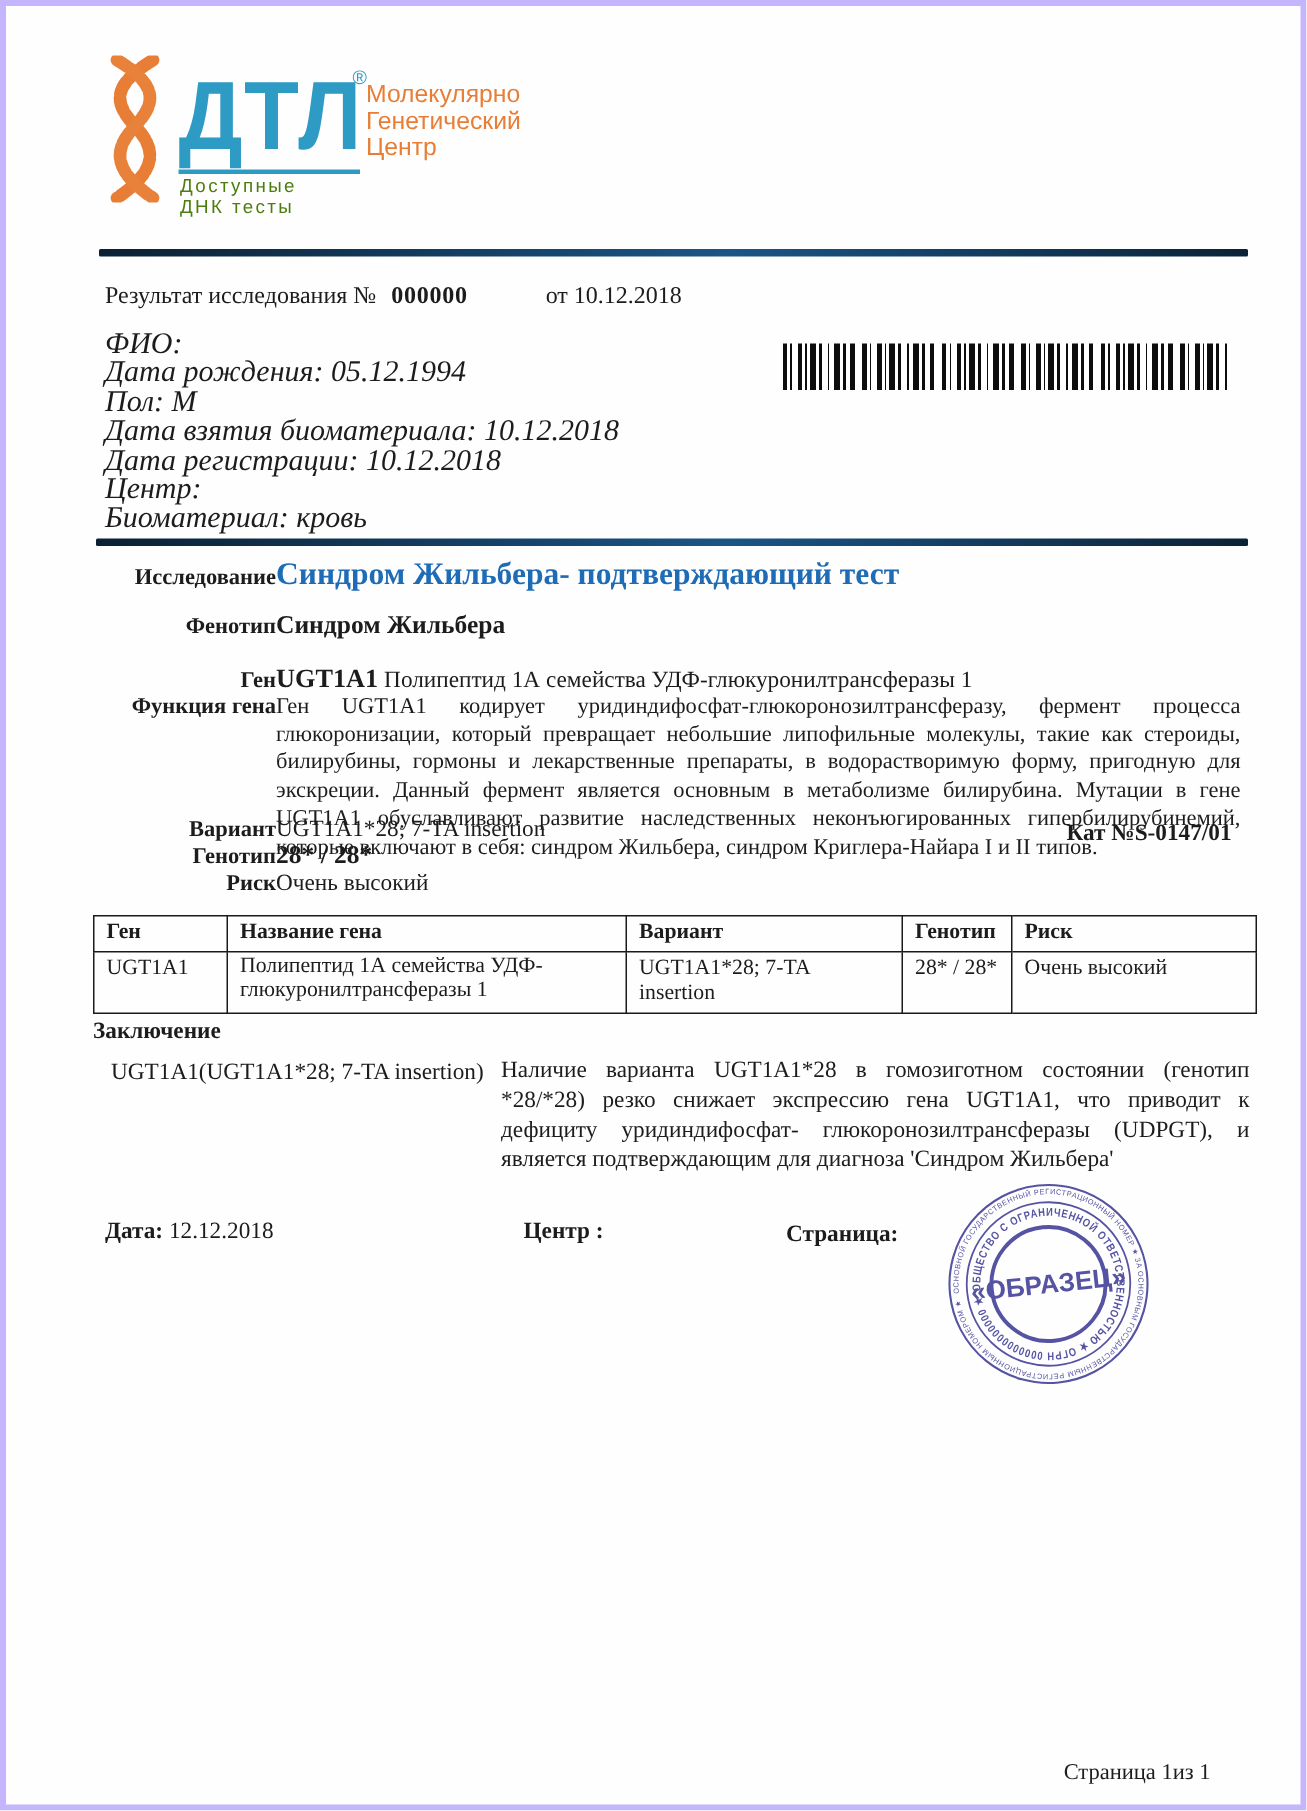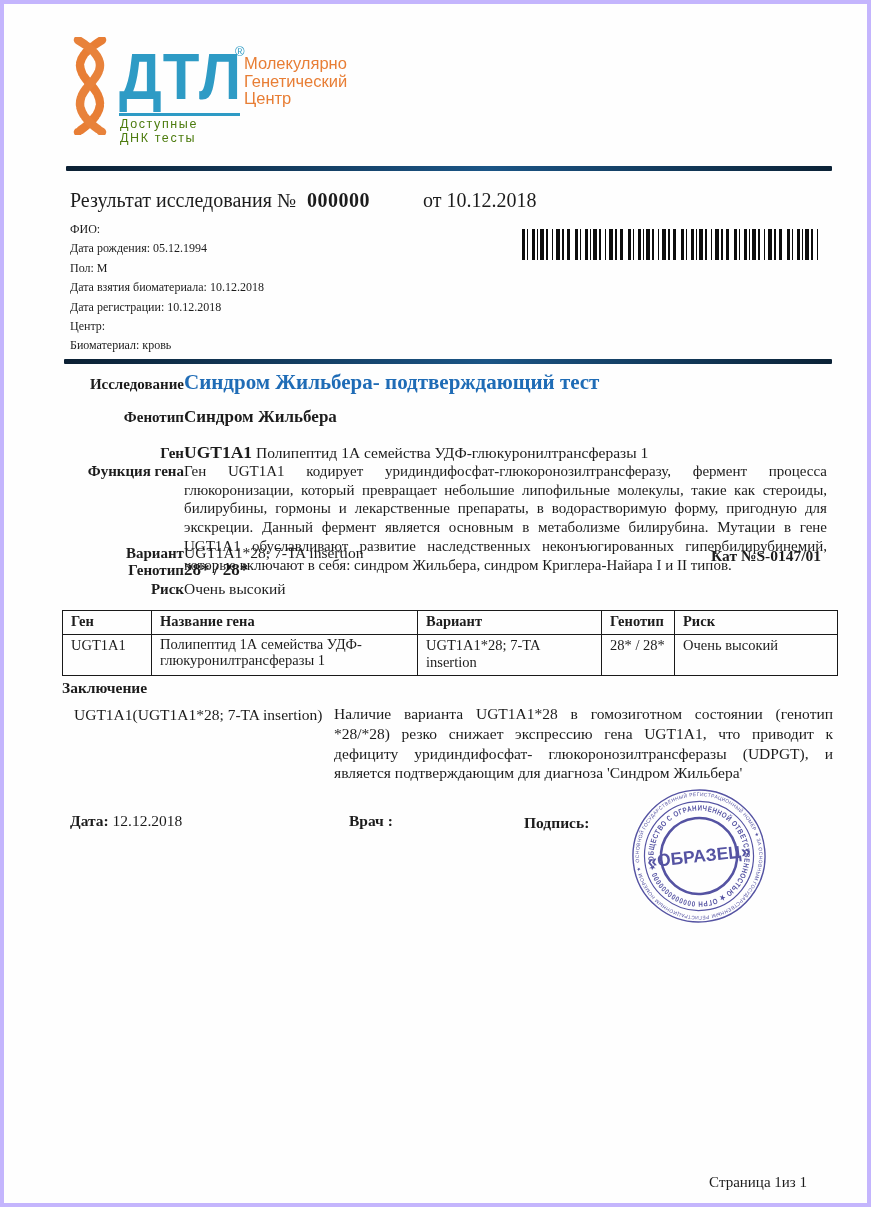--- a/index.html
+++ b/index.html
@@ -16,25 +16,25 @@
   .logo-reg  { font-family:"Liberation Sans",sans-serif; font-size:13px; color:#2E9BC5; }
   .logo-tagline { font-family:"Liberation Sans",sans-serif; font-size:16.5px; line-height:17.5px;
                   color:#E87E35; }
   .logo-underline { width:121px; height:2.5px; background:#2E9BC5; }
   .logo-subtitle { font-family:"Liberation Sans",sans-serif; font-size:12.5px; letter-spacing:1.6px; color:#4d7c0f; }
 
   
   .navybar { height:5px; background:linear-gradient(90deg,#0b2033,#1b5586 55%,#0b2236); border-radius:1px; }
 
   
-  .doc-title { font-size:20px; }
+  .doc-title { font-size:16px; }
   .doc-title b { letter-spacing:0.5px; }
 
   
-  .pblock { font-size:12px; line-height:19.4px; }
+  .pblock { font-size:20px; line-height:19.4px;font-style:italic; }
 
   
   .barcode { width:298px; height:31px; background-color:#fff;
     background-image:repeating-linear-gradient(90deg,
       #0d0d0d 0 3px, #fff 3px 5px, #0d0d0d 5px 6px, #fff 6px 10px,
       #0d0d0d 10px 13px, #fff 13px 15px, #0d0d0d 15px 16px, #fff 16px 18px,
       #0d0d0d 18px 22px, #fff 22px 24px, #0d0d0d 24px 26px, #fff 26px 30px,
       #0d0d0d 30px 31px, #fff 31px 34px, #0d0d0d 34px 38px, #fff 38px 40px,
       #0d0d0d 40px 42px, #fff 42px 45px, #0d0d0d 45px 48px, #fff 48px 53px); }
 
@@ -182,24 +182,24 @@
 
   <div class="abs concl-head" style="left:58px; top:675px;">Заключение</div>
   <div class="abs concl-variant" style="left:70px; top:702px;">UGT1A1(UGT1A1*28; 7-TA insertion)</div>
   <div class="abs concl-text" style="left:330px; top:700px;">Наличие варианта UGT1A1*28 в гомозиготном состоянии (генотип *28/*28) резко снижает экспрессию гена UGT1A1, что приводит к дефициту уридиндифосфат- глюкоронозилтрансферазы (UDPGT), и является подтверждающим для диагноза 'Синдром Жильбера'</div>
 
   <div class="abs sig" style="left:66px; top:808px;">
     <b>Дата:</b>
     <span>12.12.2018</span>
   </div>
   <div class="abs sig" style="left:345px; top:808px;">
-    <b>Врач :</b>
+    <b>Центр :</b>
   </div>
   <div class="abs sig" style="left:520px; top:810px;">
-    <b>Подпись:</b>
+    <b>Страница:</b>
   </div>
 
   <svg class="abs stamp" style="left:622px; top:779px;" width="146" height="146" viewBox="0 0 146 146">
     <defs>
       <path id="ringPath" d="M27.5,73 A45.5,45.5 0 1 1 27.5,73.12" fill="none"></path>
       <path id="outerPath" d="M13,73 A60,60 0 1 1 13,73.12" fill="none"></path>
     </defs>
     <circle cx="73" cy="73" r="66" fill="none" stroke="#3E3C96" stroke-width="1.4"></circle>
     <circle cx="73" cy="73" r="54.5" fill="none" stroke="#3E3C96" stroke-width="1.2"></circle>
     <circle cx="73" cy="73" r="38" fill="none" stroke="#3E3C96" stroke-width="2.6"></circle>

